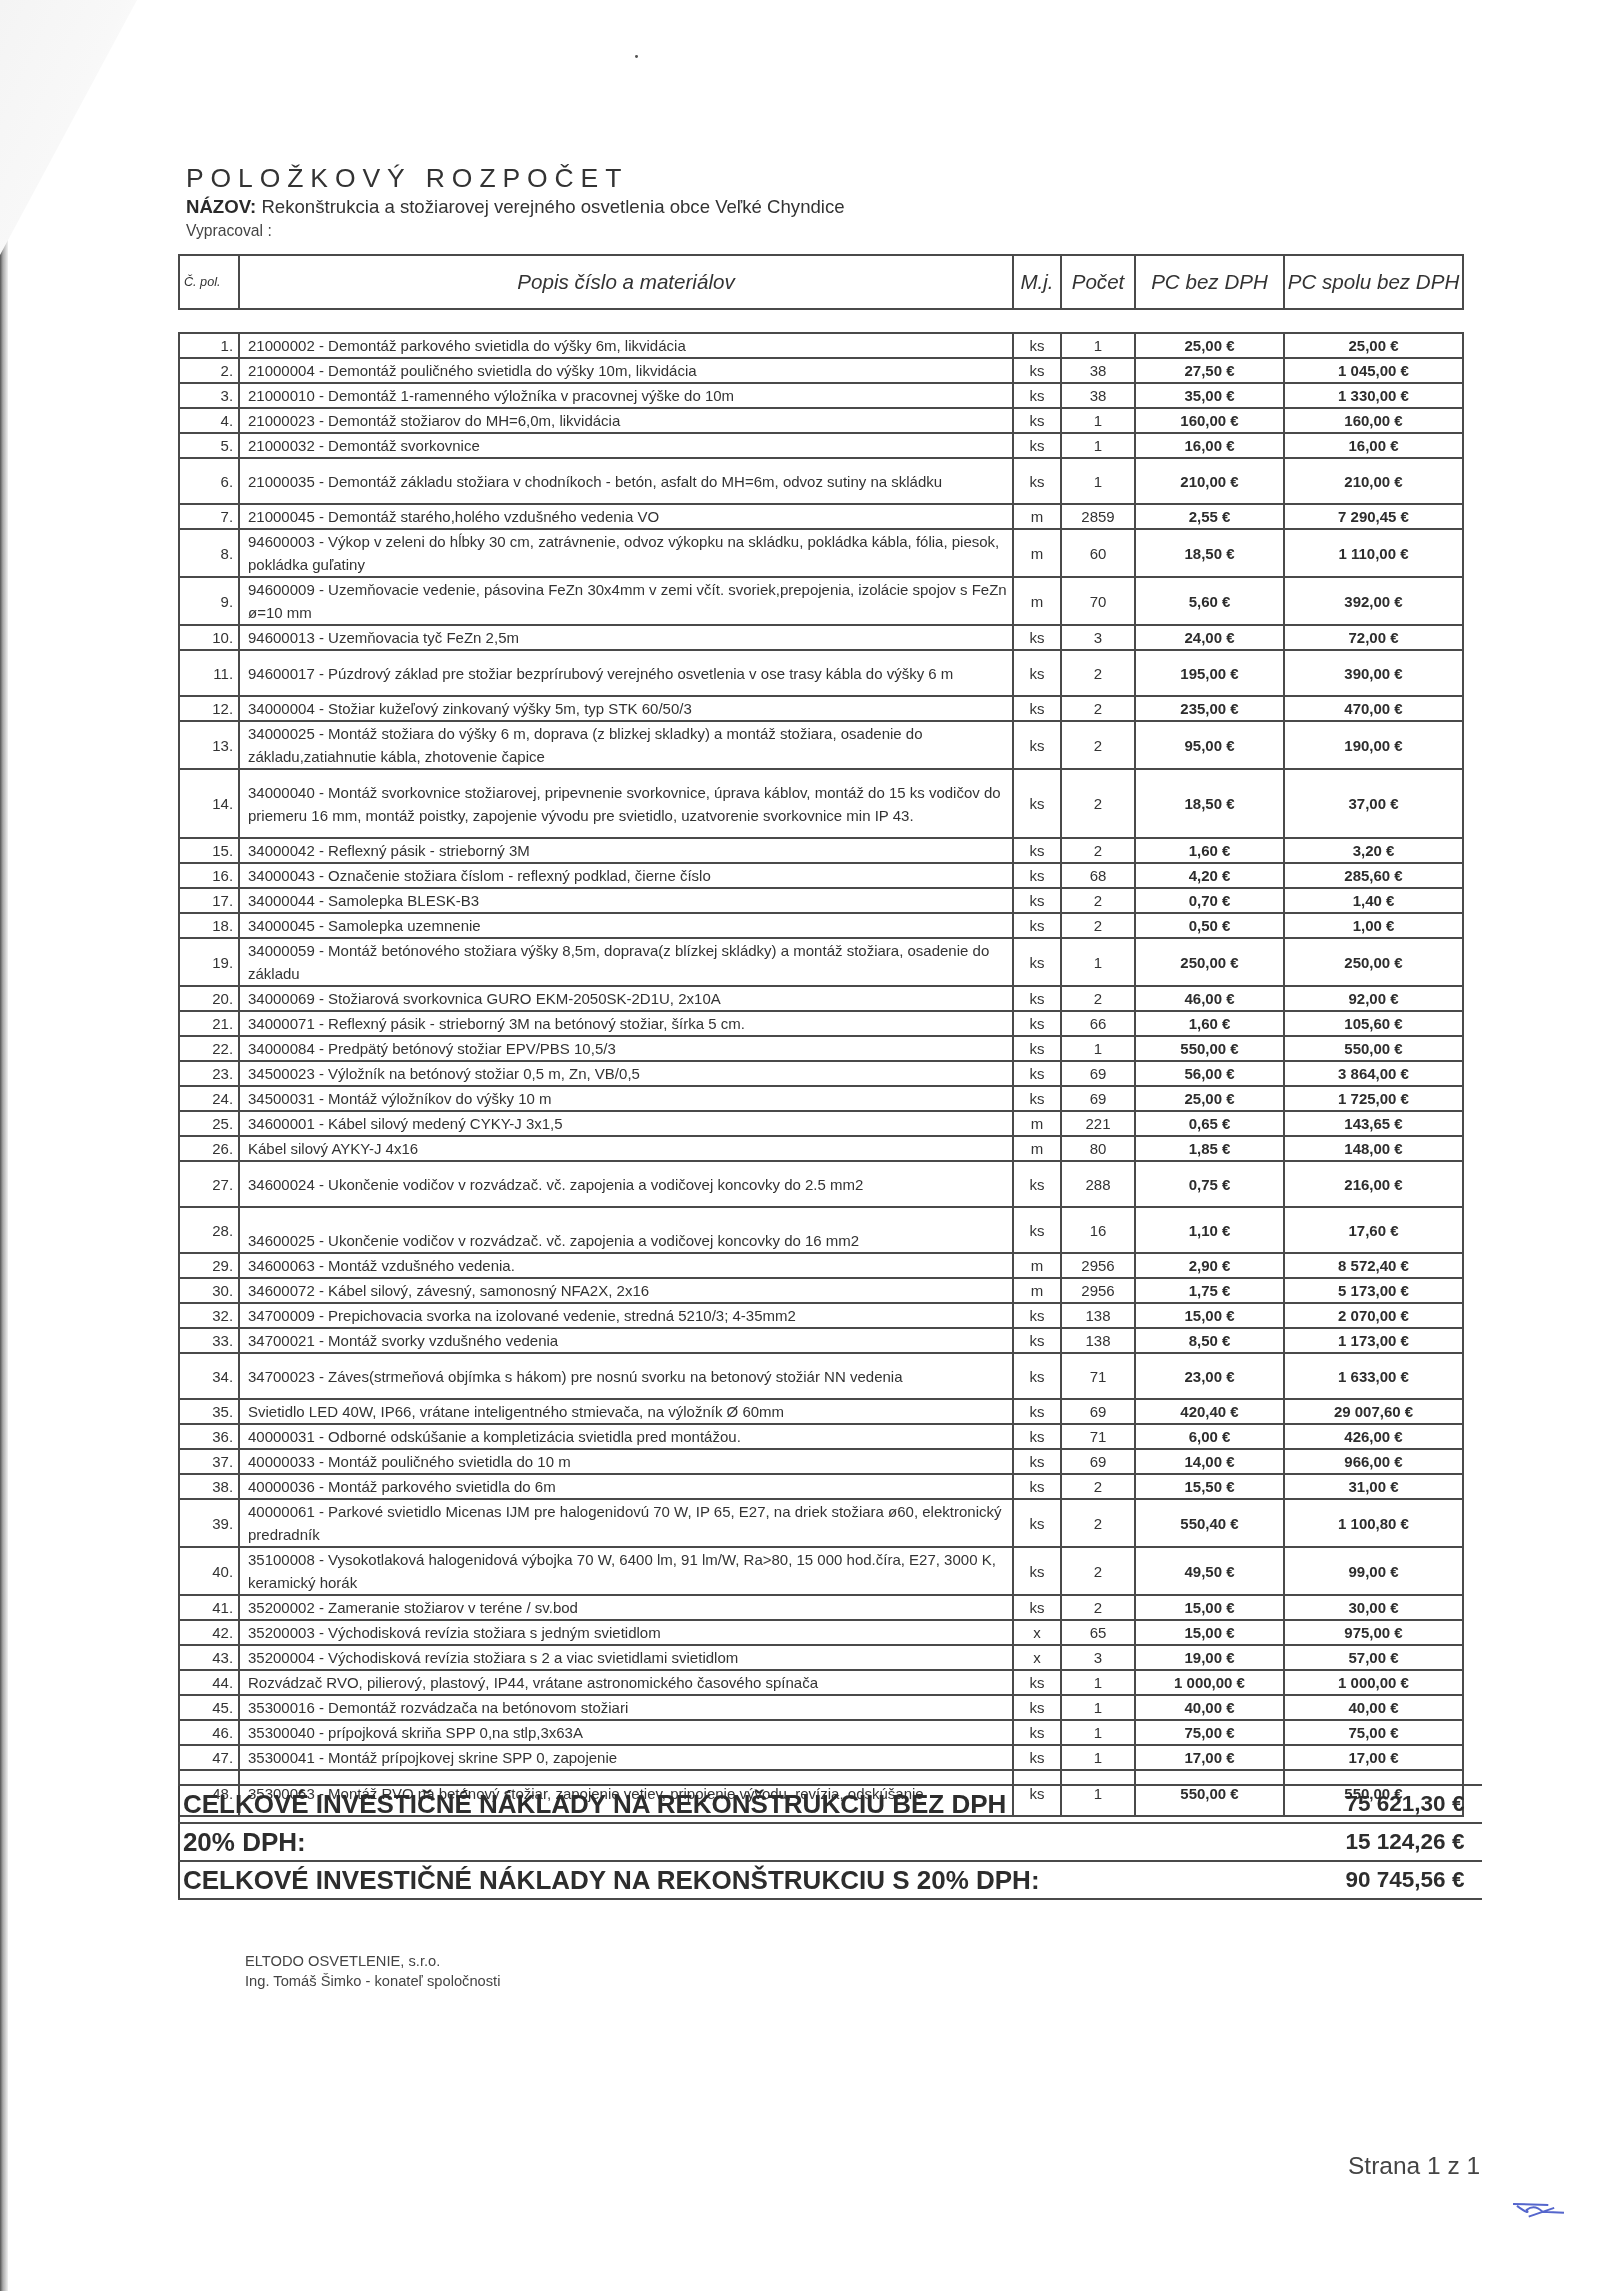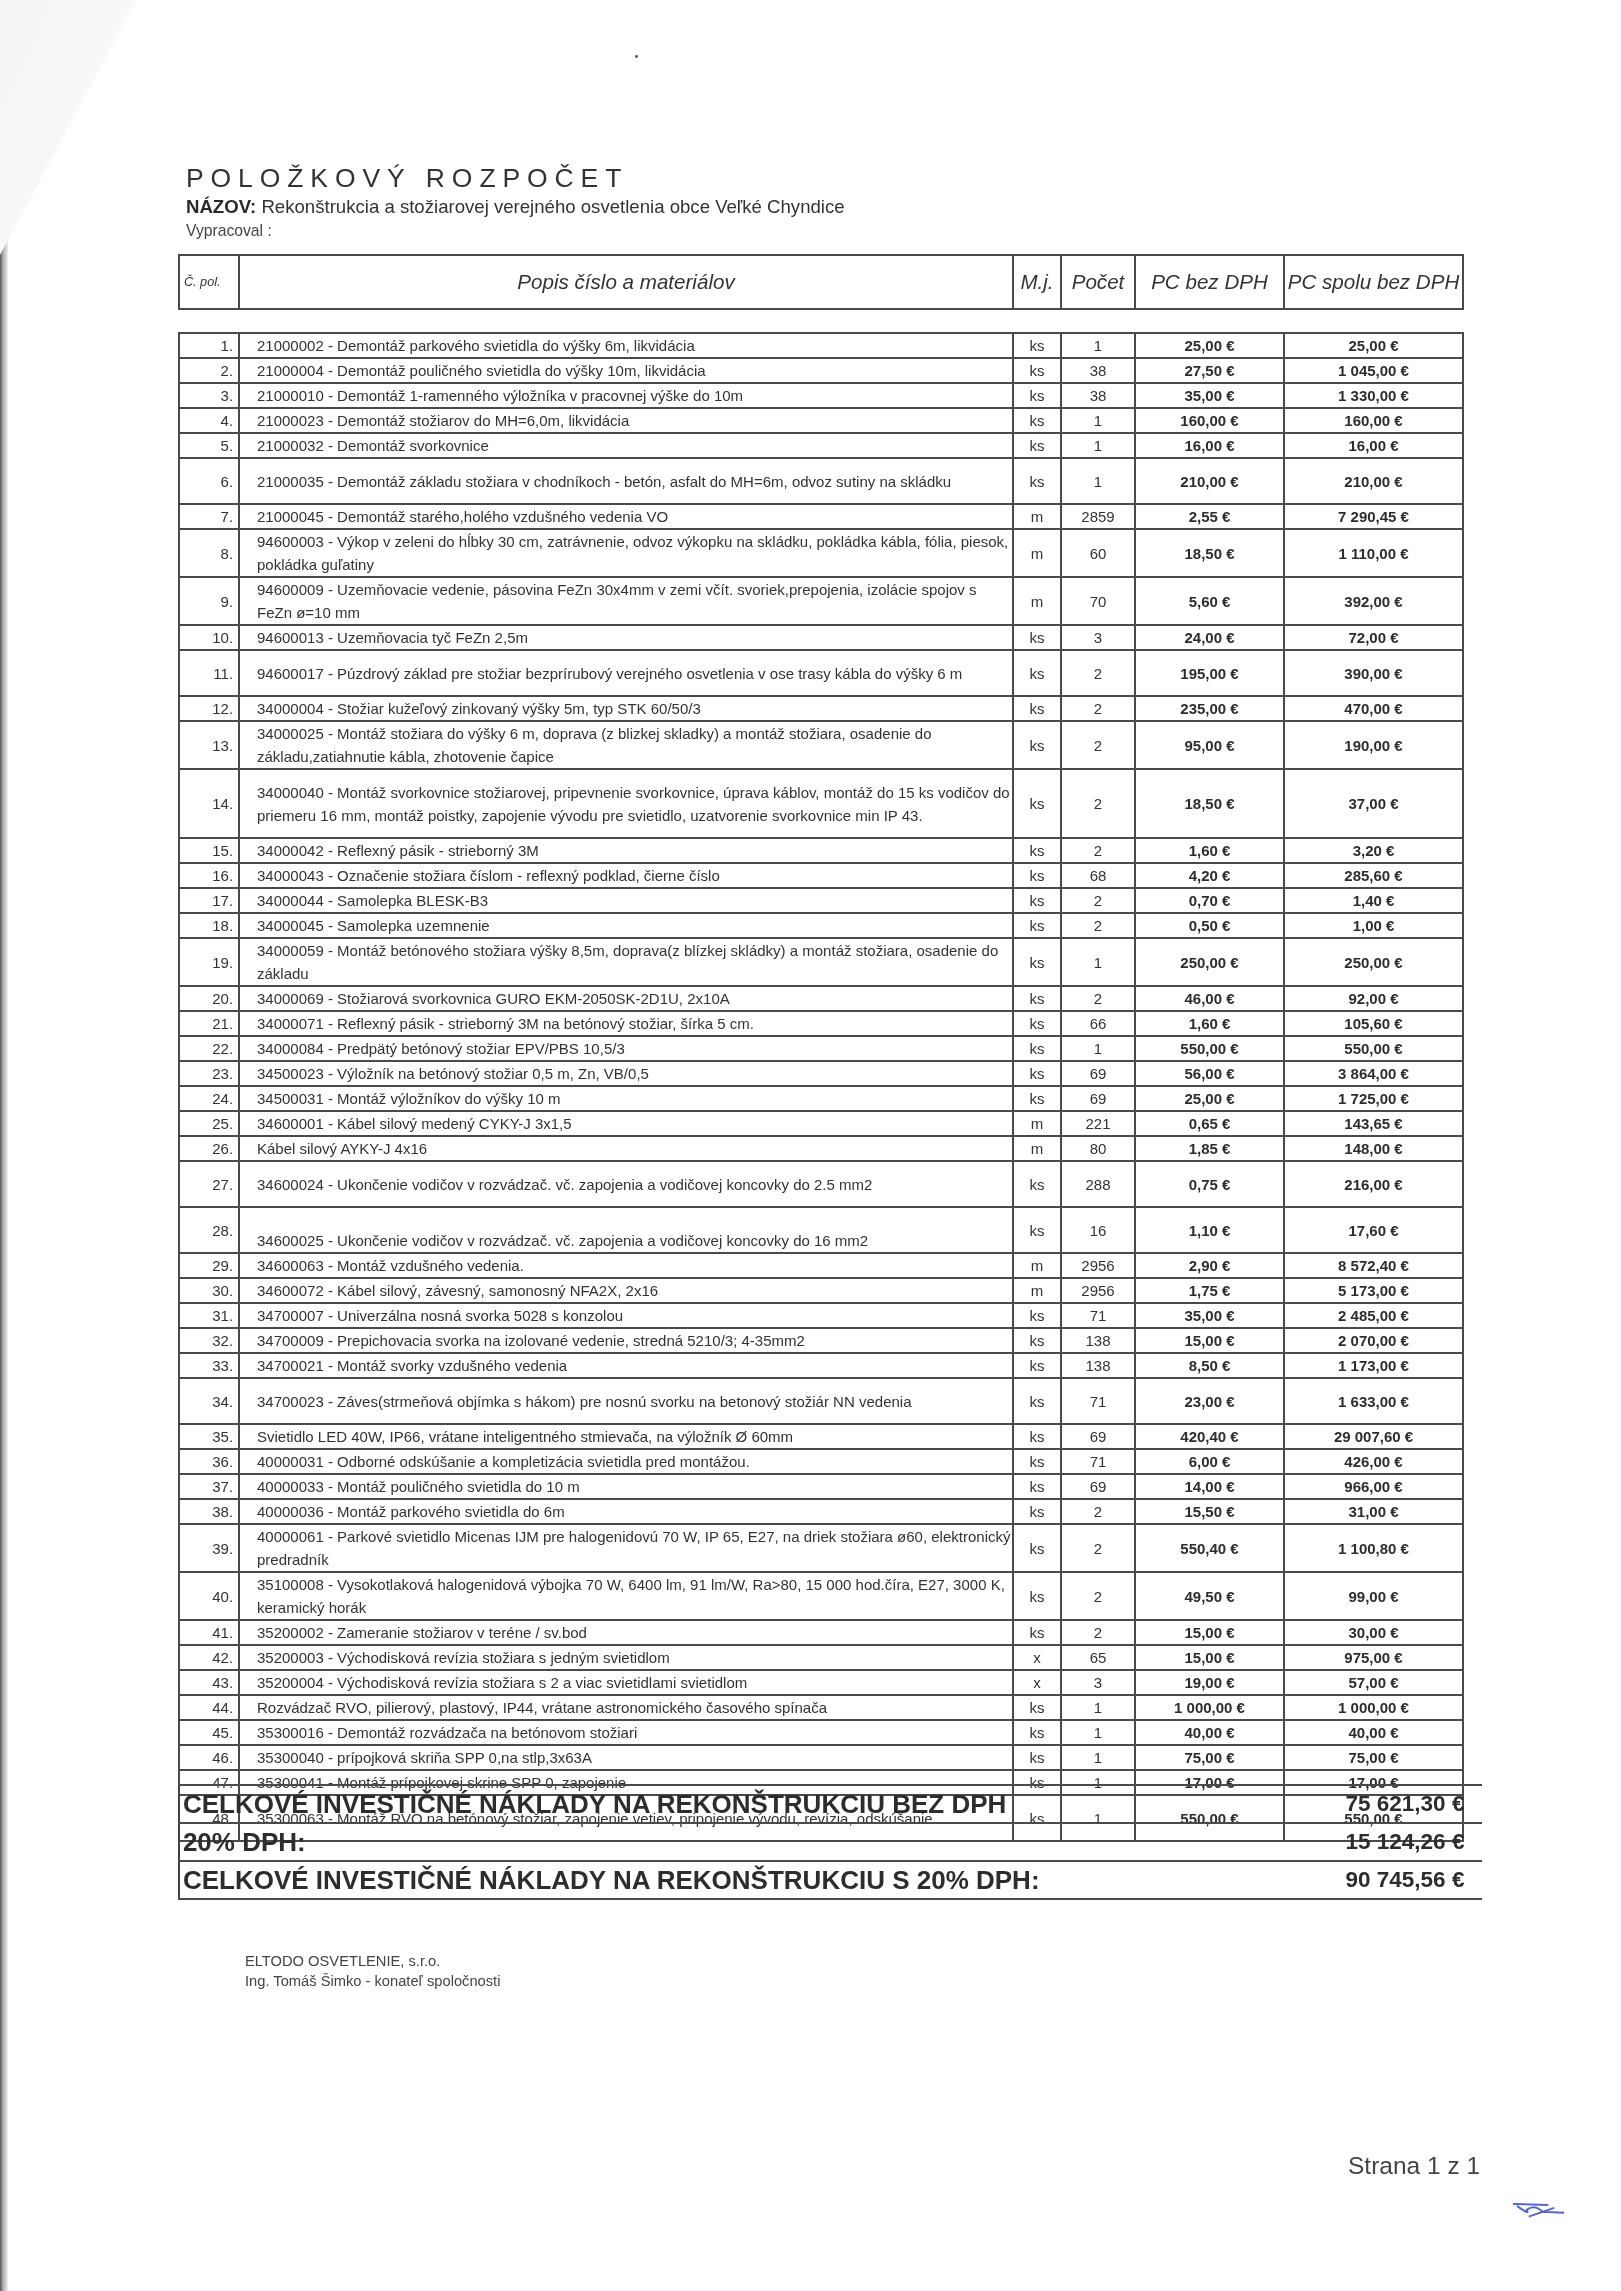--- a/index.html
+++ b/index.html
@@ -30,21 +30,21 @@
   table { border-collapse: collapse; table-layout: fixed; position: absolute; }
   td, th { border: 2px solid #4a4a4a; padding: 0; }
 
   .hdr { left: 178px; top: 254px; width: 1285px; height: 56px; }
   .hdr th { font-weight: normal; color: #333; font-size: 20.6px; height: 52px; font-style: italic; }
   .hdr th.c-pol { font-size: 12.7px; text-align: left; padding-left: 3.9px; }
 
   .items { left: 178px; top: 332px; width: 1285px; }
   .items td { font-size: 15px; color: #333; line-height: 23px; vertical-align: middle; }
   .items td.no { text-align: right; padding-right: 4.9px; }
-  .items td.desc { padding-left: 17px; }
+  .items td.desc { padding-left: 8px; }
   .items td.unit, .items td.qty { text-align: center; }
   .items td.price, .items td.total { text-align: center; font-weight: bold; color: #2d2d2d; }
   .items td.desc.bottom { vertical-align: bottom; }
 
   .summary { left: 178px; top: 1784px; width: 1304px; }
   .summary td { border-left: 2px solid #404040; border-right: none; height: 36px; font-weight: bold; font-size: 26px; color: #2d2d2d; }
   .summary td.amt { border-left: none; text-align: right; padding-right: 17.6px; font-size: 22.5px; }
   .summary td.lbl { padding-left: 2.9px; }
 
   .company { position: absolute; left: 245px; top: 1952px; font-size: 14.7px; color: #444; line-height: 19.6px; }
@@ -330,28 +330,20 @@
       </tr>
       <tr style="height: 23px;">
         <td class="no">30.</td>
         <td class="desc">34600072 - Kábel silový, závesný, samonosný NFA2X, 2x16</td>
         <td class="unit">m</td>
         <td class="qty">2956</td>
         <td class="price">1,75 €</td>
         <td class="total">5 173,00 €</td>
       </tr>
       <tr style="height: 23px;">
-        <td class="no">31.</td>
-        <td class="desc">34700007 - Univerzálna nosná svorka 5028 s konzolou</td>
-        <td class="unit">ks</td>
-        <td class="qty">71</td>
-        <td class="price">35,00 €</td>
-        <td class="total">2 485,00 €</td>
-      </tr>
-      <tr style="height: 23px;">
         <td class="no">32.</td>
         <td class="desc">34700009 - Prepichovacia svorka na izolované vedenie, stredná 5210/3; 4-35mm2</td>
         <td class="unit">ks</td>
         <td class="qty">138</td>
         <td class="price">15,00 €</td>
         <td class="total">2 070,00 €</td>
       </tr>
       <tr style="height: 23px;">
         <td class="no">33.</td>
         <td class="desc">34700021 - Montáž svorky vzdušného vedenia</td>

